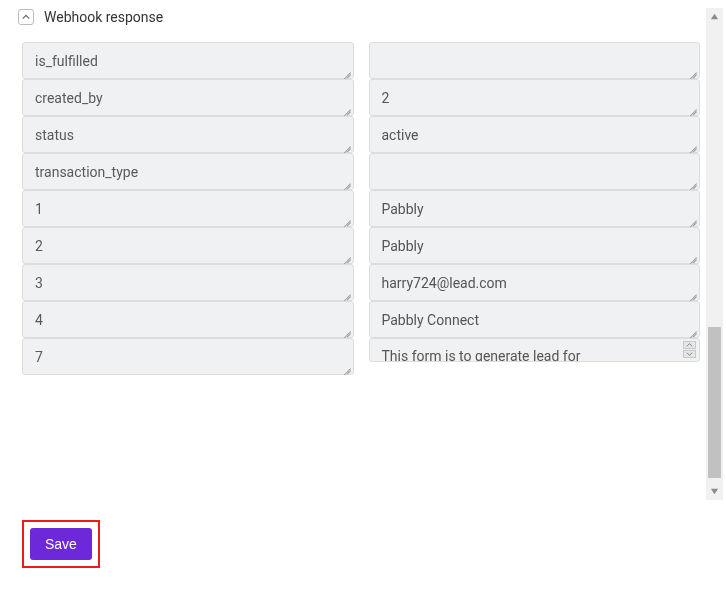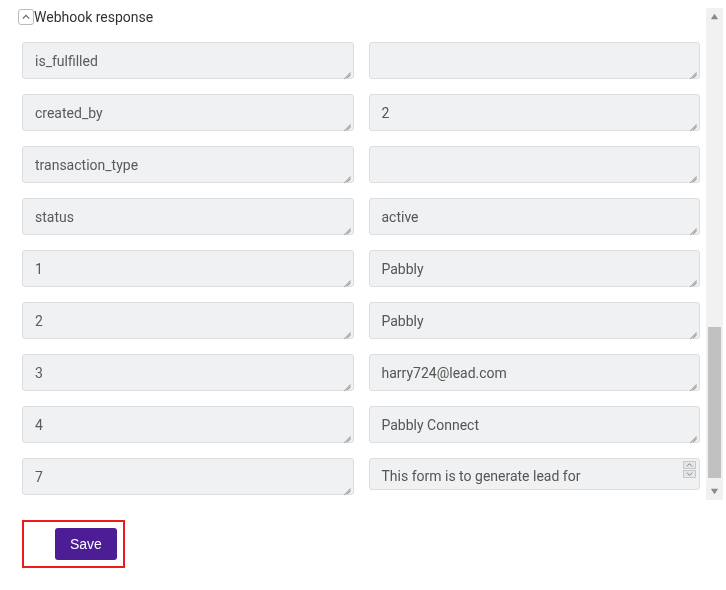--- a/index.html
+++ b/index.html
@@ -11,20 +11,21 @@
       font-family: -apple-system, BlinkMacSystemFont, "Segoe UI", Roboto, Helvetica, Arial, sans-serif;
       background: #fff;
       width: 726px;
       height: 590px;
       overflow: hidden;
       position: relative;
     }
     .header {
       display: flex;
       align-items: center;
+      gap: 10px;
       padding: 9px 18px;
     }
     .collapse-btn {
       width: 16px;
       height: 16px;
       border: 1px solid #bbb;
       border-radius: 3px;
       display: flex;
       align-items: center;
       justify-content: center;
@@ -44,21 +45,20 @@
       position: absolute;
       top: 34px;
       left: 0;
       right: 26px;
       bottom: 0;
       padding: 8px 0 0 22px;
     }
     .rows {
       display: flex;
       flex-direction: column;
-      gap: 15px;
     }
     .row {
       display: flex;
       gap: 15px;
     }
     .field {
       flex: 1;
       height: 37px;
       background: #f0f1f2;
       border: 1px solid #dcdde0;
@@ -96,22 +96,23 @@
       bottom: 3px;
     }
     .resize-handle::after {
       width: 5px;
       right: 0;
       bottom: 1px;
     }
     .row.last .field.value {
       align-items: flex-start;
       padding-top: 9px;
-      height: 32px;
+      height: 24px;
       overflow: hidden;
+      text-decoration: underline;
     }
     .spinner {
       position: absolute;
       right: 3px;
       top: 2px;
       width: 13px;
       display: flex;
       flex-direction: column;
       gap: 1px;
     }
@@ -132,28 +133,27 @@
       position: absolute;
       left: 22px;
       bottom: 22px;
     }
     .highlight-box {
       border: 2px solid #ef1b1b;
       padding: 6px;
       display: inline-block;
     }
     .save-btn {
-      background: #4c1d95;
+      background: #6d28d9;
       color: #fff;
       border: none;
       border-radius: 3px;
       padding: 8px 15px;
       font-size: 14px;
       cursor: pointer;
-      margin-left: 25px;
     }
     .scrollbar {
       position: absolute;
       right: 3px;
       top: 8px;
       width: 17px;
       bottom: 90px;
       background: #f1f1f1;
       display: flex;
       flex-direction: column;
@@ -218,36 +218,36 @@
           <span class="resize-handle"></span>
         </div>
       <div class="field value">
           <span>2</span>
           <span class="resize-handle"></span>
         </div>
     </div>
 
     <div class="row">
       <div class="field">
+          <span>status</span>
+          <span class="resize-handle"></span>
+        </div>
+      <div class="field value">
+          <span>active</span>
+          <span class="resize-handle"></span>
+        </div>
+    </div>
+
+    <div class="row">
+      <div class="field">
           <span>transaction_type</span>
           <span class="resize-handle"></span>
         </div>
       <div class="field value">
           <span></span>
-          <span class="resize-handle"></span>
-        </div>
-    </div>
-
-    <div class="row">
-      <div class="field">
-          <span>status</span>
-          <span class="resize-handle"></span>
-        </div>
-      <div class="field value">
-          <span>active</span>
           <span class="resize-handle"></span>
         </div>
     </div>
 
     <div class="row">
       <div class="field">
           <span>1</span>
           <span class="resize-handle"></span>
         </div>
       <div class="field value">

